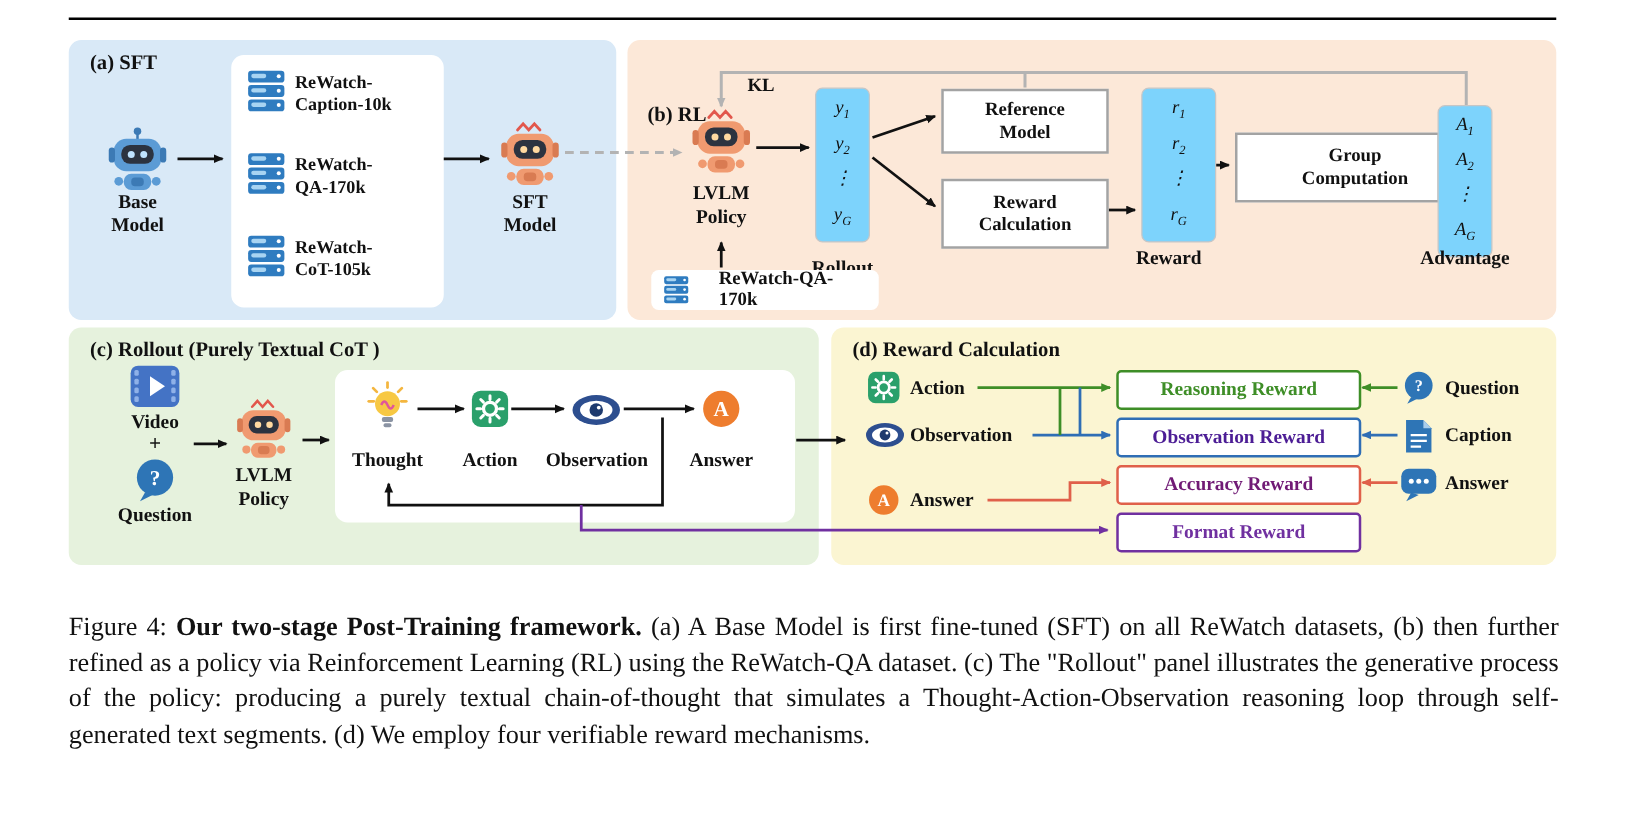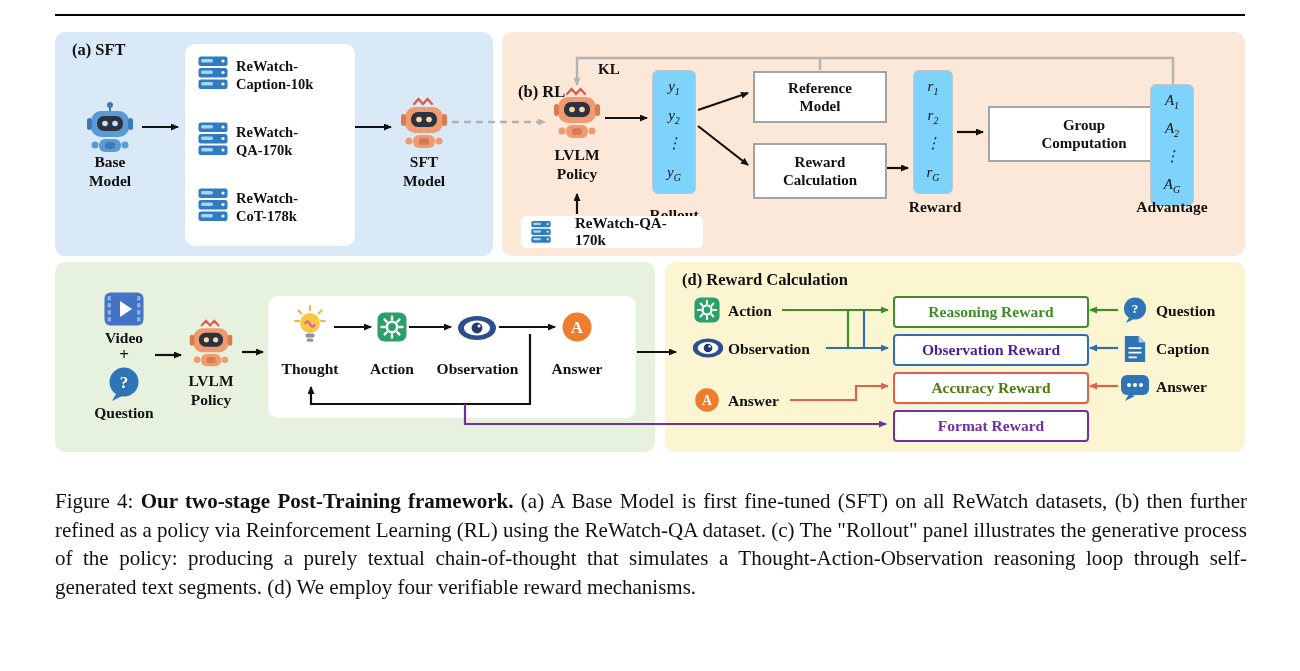--- a/index.html
+++ b/index.html
@@ -211,21 +211,21 @@
     </svg>
   <div class="dslabel" style="left:236px;top:123px;">
     <span>ReWatch-</span>
     <span>QA-170k</span>
   </div>
   <svg class="abs" style="left:198px;top:188px;width:30px;height:34px;" viewBox="0 0 30 34">
       <use href="#db"></use>
     </svg>
   <div class="dslabel" style="left:236px;top:189px;">
     <span>ReWatch-</span>
-    <span>CoT-178k</span>
+    <span>CoT-105k</span>
   </div>
 
   <svg class="abs" style="left:400px;top:96px;width:48px;height:54px;--c1:#f09a70;--dk:#d97b52;--acc:#ffd9a0;" viewBox="0 0 48 54">
     <path d="M14 8 L18.5 3 L23 8 L27.5 3 L32 8" stroke="#e2574c" stroke-width="2.2" fill="none" stroke-linecap="round"></path>
     <use href="#robot-body"></use>
   </svg>
   <div class="blabel" style="left:384px;top:153px;width:80px;">
     <span>SFT</span>
     <span>Model</span>
   </div>
@@ -254,21 +254,21 @@
 
   <div class="obox" style="left:753px;top:71px;width:130px;height:48px;">
     <span>Reference</span>
     <span>Model</span>
   </div>
   <div class="obox" style="left:753px;top:143px;width:130px;height:52px;">
     <span>Reward</span>
     <span>Calculation</span>
   </div>
 
-  <div class="gstack" style="left:913px;top:70px;width:40px;height:124px;">
+  <div class="gstack" style="left:913px;top:70px;width:60px;height:124px;">
     <span class="math"><span>r</span><sub>1</sub></span>
     <span class="math"><span>r</span><sub>2</sub></span>
     <span class="math"><span>⋮</span><sub></sub></span>
     <span class="math"><span>r</span><sub>G</sub></span>
   </div>
   <div class="blabel" style="left:901px;top:198px;width:68px;">
     <span>Reward</span>
   </div>
 
   <div class="obox" style="left:988px;top:106px;width:132px;height:52px;padding-left:28px;">
@@ -286,20 +286,21 @@
     <span>Advantage</span>
   </div>
 
   <div class="dscard" style="left:521px;top:216px;width:182px;height:32px;">
     <svg style="width:20px;height:24px;flex:0 0 auto;" viewBox="0 0 30 34">
         <use href="#db"></use>
       </svg>
     <span>ReWatch-QA-170k</span>
   </div>
 
+  <div class="plabel" style="left:72px;top:270px;">(c) Rollout (Purely Textual CoT )</div>
 
   <svg class="abs" style="left:104px;top:292px;width:40px;height:34px;" viewBox="0 0 40 34">
       <use href="#vid"></use>
     </svg>
   <div class="blabel" style="left:94px;top:329px;width:60px;">
     <span>Video</span>
   </div>
   <div class="blabel" style="left:94px;top:346px;width:60px;font-size:17px;">
     <span>+</span>
   </div>
@@ -361,21 +362,21 @@
       <use href="#ansA"></use>
     </svg>
   <div class="dlabel" style="left:728px;top:392px;">Answer</div>
 
   <div class="rbox" style="left:893px;top:296px;border-color:#3e8e27;color:#3e8e27;">
     <span>Reasoning Reward</span>
   </div>
   <div class="rbox" style="left:893px;top:334px;border-color:#2f6eb5;color:#4c1d95;">
     <span>Observation Reward</span>
   </div>
-  <div class="rbox" style="left:893px;top:372px;border-color:#e0604a;color:#4d7c0f;">
+  <div class="rbox" style="left:893px;top:372px;border-color:#e0604a;color:#701a75;">
     <span>Accuracy Reward</span>
   </div>
   <div class="rbox" style="left:893px;top:410px;border-color:#7030a0;color:#7030a0;">
     <span>Format Reward</span>
   </div>
 
   <svg class="abs" style="left:1122px;top:296px;width:26px;height:28px;" viewBox="0 0 34 36">
       <use href="#qb"></use>
     </svg>
   <div class="dlabel" style="left:1156px;top:302px;">Question</div>

